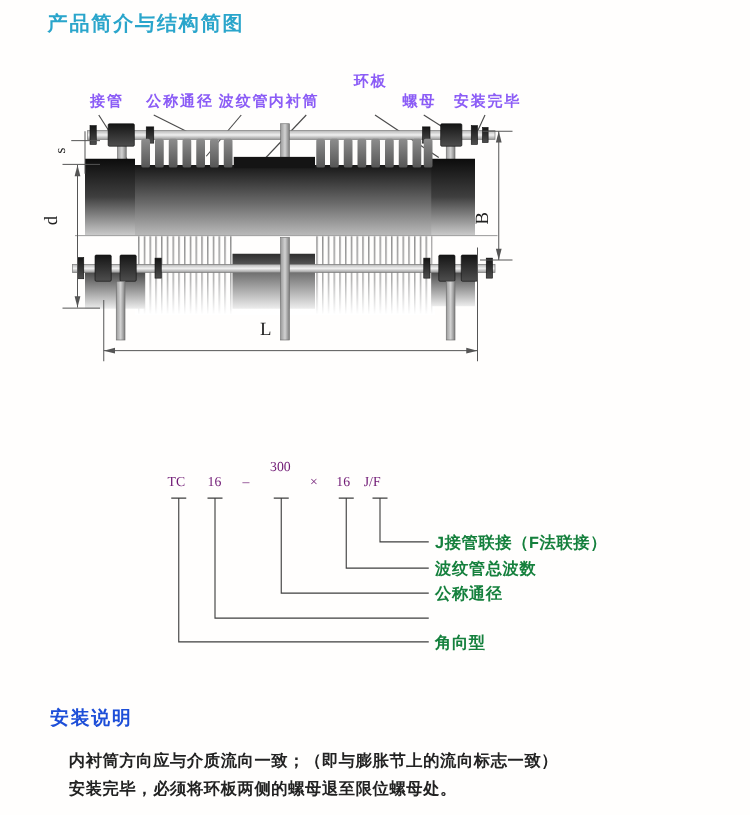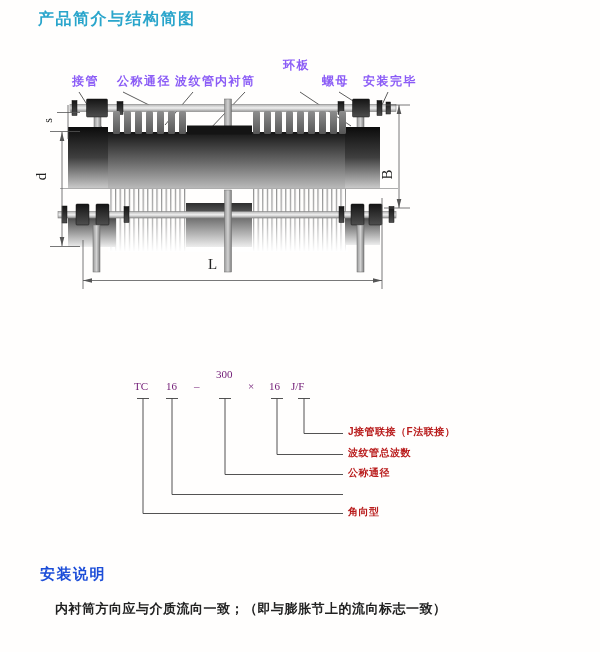--- a/index.html
+++ b/index.html
@@ -3,21 +3,21 @@
 <meta charset="utf-8">
 <style>
   html,body{margin:0;padding:0;background:#ffffff;}
   .page{position:relative;width:600px;height:652px;background:#fffefd;overflow:hidden;
         font-family:"Liberation Sans","DejaVu Sans",sans-serif;}
   .abs{position:absolute;}
   .sec{font-size:15px;font-weight:bold;letter-spacing:1.5px;white-space:nowrap;}
   .plabel{font-size:12px;font-weight:600;letter-spacing:1.5px;color:#8b5cf6;white-space:nowrap;}
   .dim{font-family:"Liberation Serif","DejaVu Serif",serif;font-size:15px;color:#222;white-space:nowrap;}
   .tok{font-family:"Liberation Serif","DejaVu Serif",serif;font-size:11px;color:#701a75;white-space:nowrap;}
-  .ann{font-size:10px;font-weight:600;letter-spacing:0.5px;color:#b91c1c;white-space:nowrap;}
+  .ann{font-size:13px;font-weight:600;letter-spacing:0.5px;color:#15803d;white-space:nowrap;}
   .body-text{font-size:13px;font-weight:600;letter-spacing:0.5px;color:#222;white-space:nowrap;}
   svg{display:block;}
 </style>
 </head>
 <body>
 
 <div class="page">
 
   <svg class="abs" style="left:0;top:0" width="600" height="652" viewBox="0 0 600 652">
     <defs>
@@ -193,14 +193,15 @@
   <div class="abs tok" style="left:248px;top:380px">×</div>
   <div class="abs tok" style="left:269px;top:380px">16</div>
   <div class="abs tok" style="left:291px;top:380px">J/F</div>
 
   <div class="abs ann" style="left:348px;top:425px">J接管联接（F法联接）</div>
   <div class="abs ann" style="left:348px;top:446px">波纹管总波数</div>
   <div class="abs ann" style="left:348px;top:466px">公称通径</div>
   <div class="abs ann" style="left:348px;top:505px">角向型</div>
 
   <div class="abs body-text" style="left:55px;top:600px">内衬筒方向应与介质流向一致；（即与膨胀节上的流向标志一致）</div>
+  <div class="abs body-text" style="left:55px;top:622px">安装完毕，必须将环板两侧的螺母退至限位螺母处。</div>
 
 </div>
 
 </body></html>

